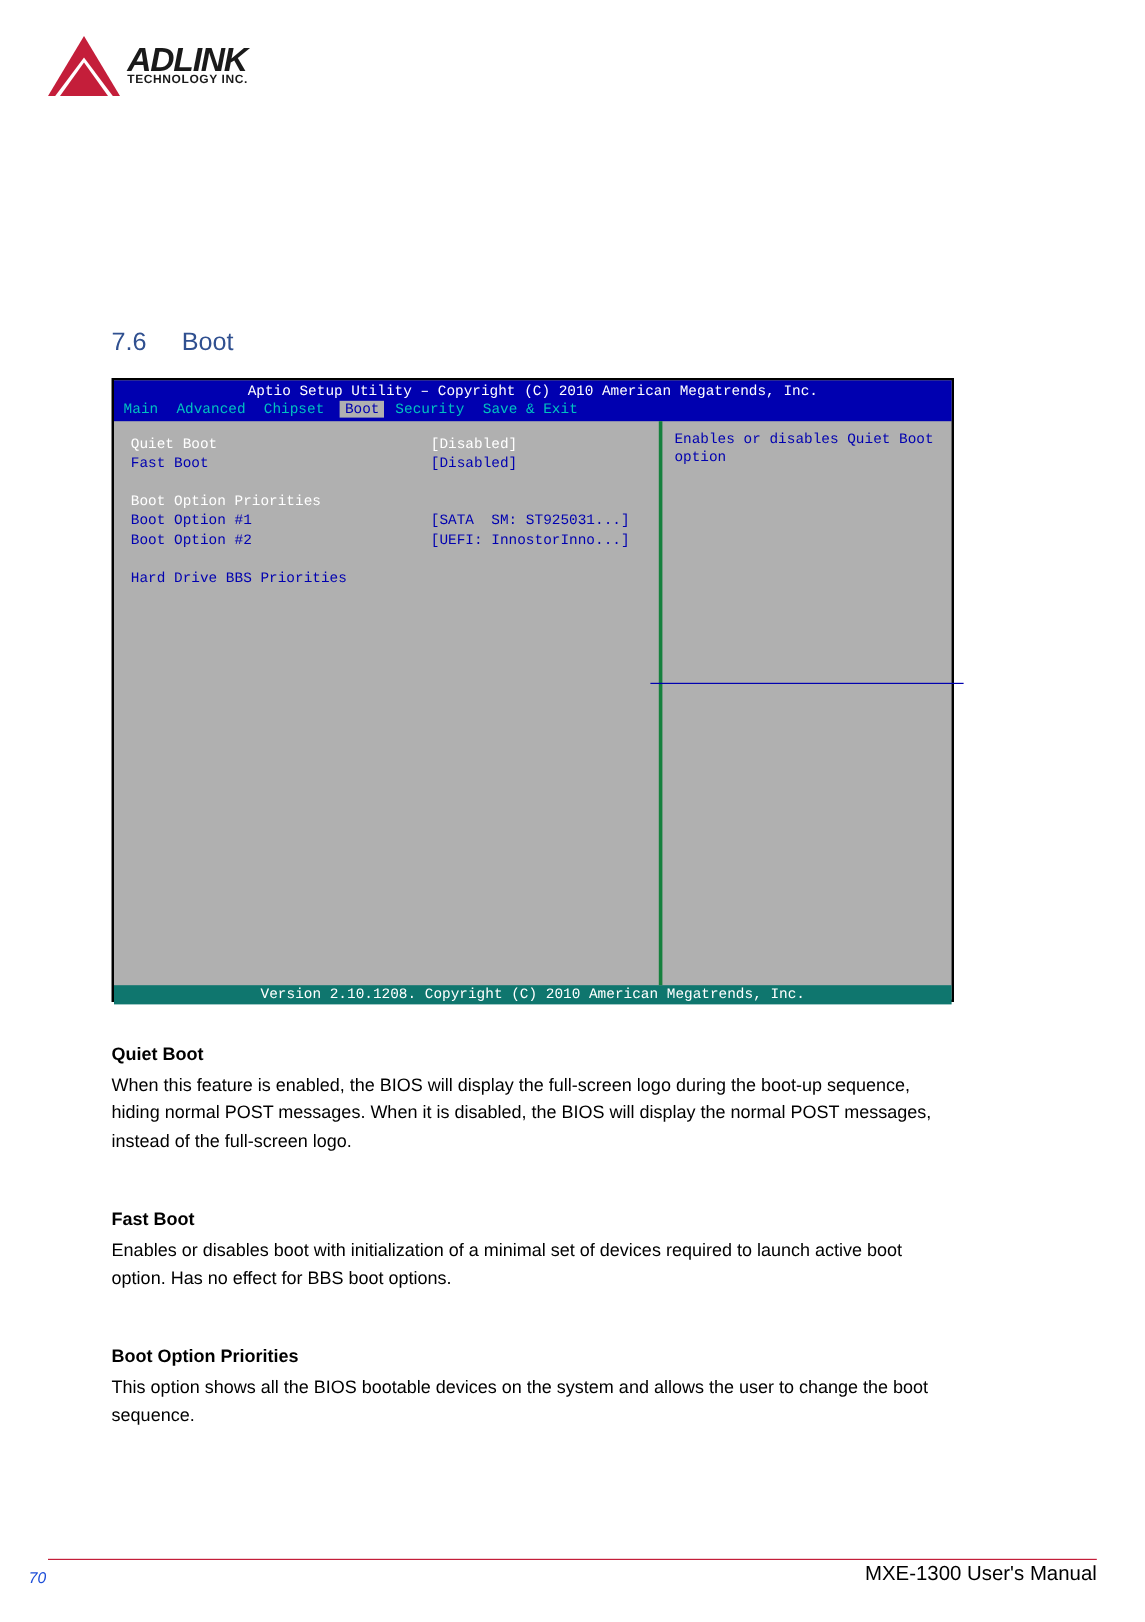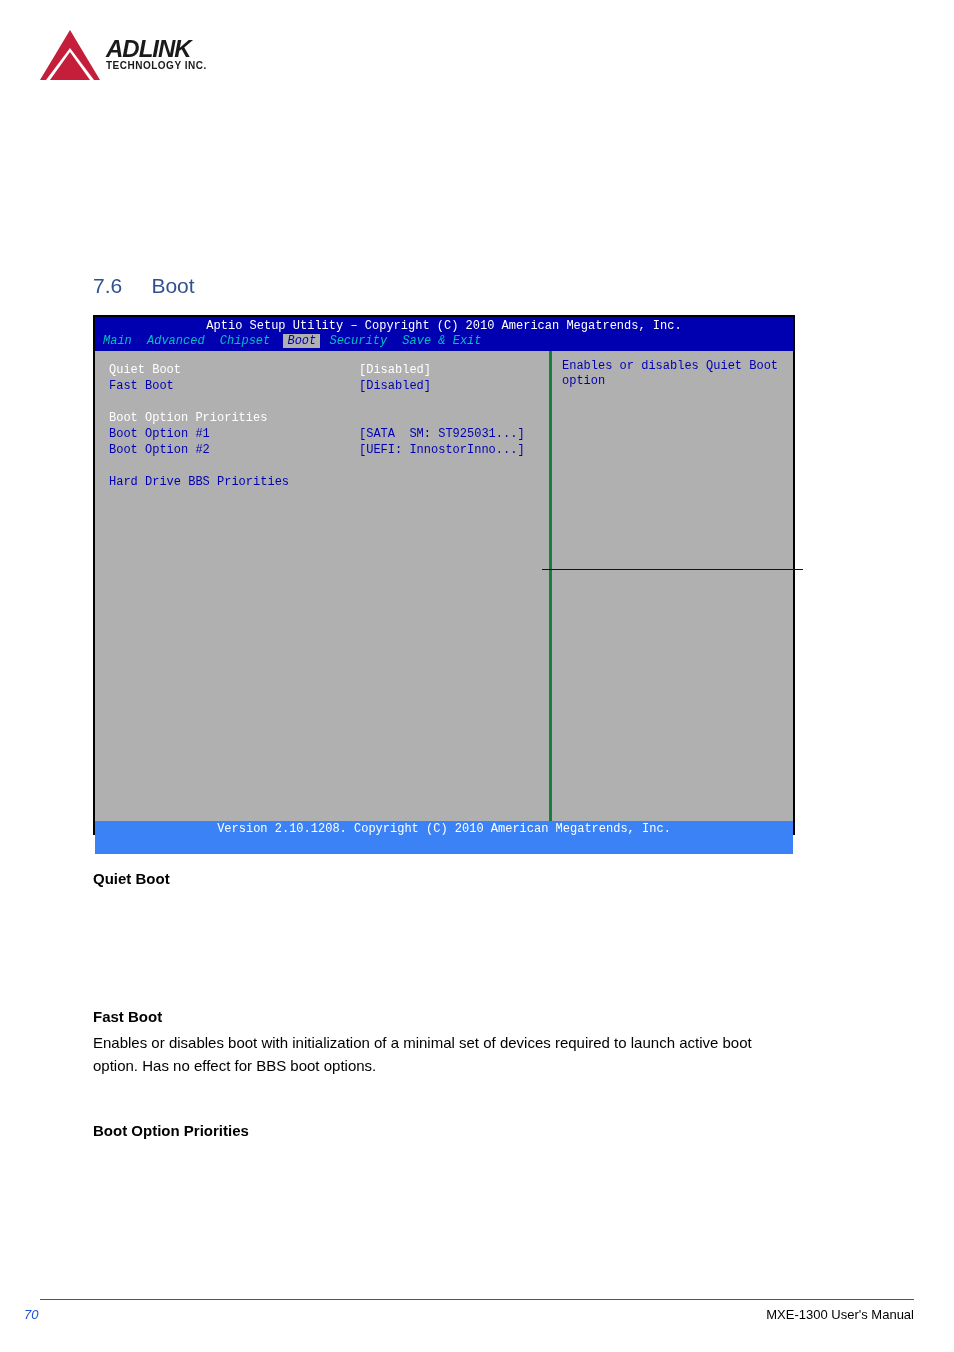--- a/index.html
+++ b/index.html
@@ -47,21 +47,21 @@
     border-right: 20px solid transparent;
     border-bottom: 28px solid #c41e3a;
     z-index: 2;
   }
   .logo-text {
     margin-left: 6px;
     display: flex;
     flex-direction: column;
   }
   .logo-main {
-    font-size: 24px;
+    font-size: 28px;
     font-weight: 900;
     font-style: italic;
     color: #1a1a1a;
     letter-spacing: -1px;
     line-height: 0.85;
   }
   .logo-sub {
     font-size: 10px;
     font-weight: 700;
     color: #1a1a1a;
@@ -92,21 +92,20 @@
     padding: 2px 6px;
     height: 34px;
   }
   .bios-title {
     text-align: center;
     color: #ffffff;
   }
   .bios-tabs {
     color: #00c0c0;
     padding-top: 1px;
-    font-style: italic;
   }
   .bios-tabs span {
     padding: 0 6px 0 2px;
   }
   .bios-tabs .active {
     background: #b0b0b0;
     color: #0000b0;
     padding: 0 4px;
   }
   .bios-body {
@@ -148,25 +147,25 @@
   }
   .help-keys {
     position: absolute;
     top: 228px;
     left: 10px;
     color: #ffffff;
     line-height: 16px;
     white-space: pre;
   }
   .bios-footer {
-    background: #3b82f6;
+    background: #0f766e;
     color: #ffffff;
     text-align: center;
     padding: 1px 0;
-    height: 33px;
+    height: 16px;
   }
   .opt-block {
     position: absolute;
     left: 93px;
     color: #000;
     font-size: 15px;
   }
   .opt-title {
     font-weight: bold;
     margin-bottom: 6px;
@@ -188,21 +187,21 @@
     bottom: 30px;
     left: 24px;
     font-size: 13px;
     color: #1d4ed8;
     font-style: italic;
   }
   .footer-right {
     position: absolute;
     bottom: 30px;
     right: 40px;
-    font-size: 13px;
+    font-size: 17px;
     color: #000;
     text-align: right;
   }
 </style>
 </head>
 <body>
 
 <div class="logo">
   <div class="logo-triangle"></div>
   <div class="logo-text">
@@ -259,26 +258,28 @@
     <div class="bios-right">
       <div class="help-text">Enables or disables Quiet Boot option</div>
       <div class="help-divider"></div>
     </div>
   </div>
   <div class="bios-footer">Version 2.10.1208. Copyright (C) 2010 American Megatrends, Inc.</div>
 </div>
 
 <div class="opt-block" style="top:870px;">
   <div class="opt-title">Quiet Boot</div>
+  <div class="opt-body">When this feature is enabled, the BIOS will display the full-screen logo during the boot-up sequence, hiding normal POST messages. When it is disabled, the BIOS will display the normal POST messages, instead of the full-screen logo.</div>
 </div>
 
 <div class="opt-block" style="top:1008px;">
   <div class="opt-title">Fast Boot</div>
   <div class="opt-body">Enables or disables boot with initialization of a minimal set of devices required to launch active boot option. Has no effect for BBS boot options.</div>
 </div>
 
 <div class="opt-block" style="top:1122px;">
   <div class="opt-title">Boot Option Priorities</div>
+  <div class="opt-body">This option shows all the BIOS bootable devices on the system and allows the user to change the boot sequence.</div>
 </div>
 
 <div class="footer-line"></div>
 <div class="footer-left">70</div>
 <div class="footer-right">MXE-1300 User's Manual</div>
 
 </body></html>

